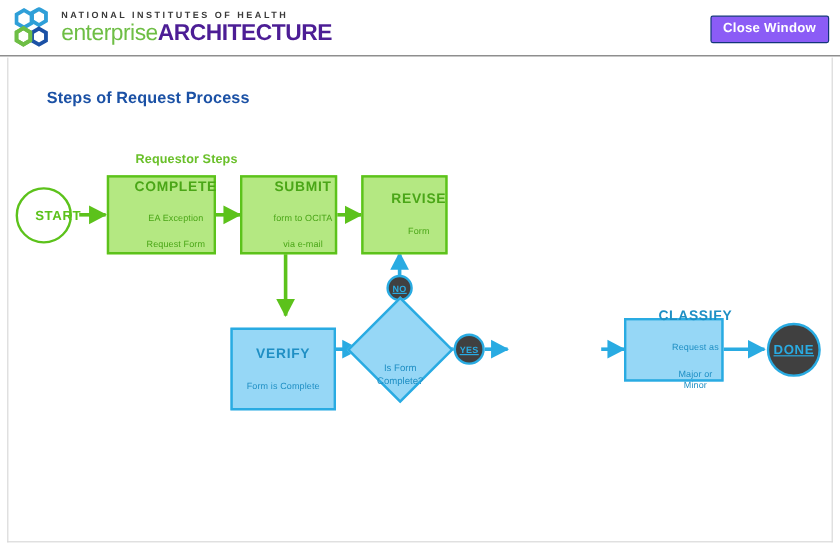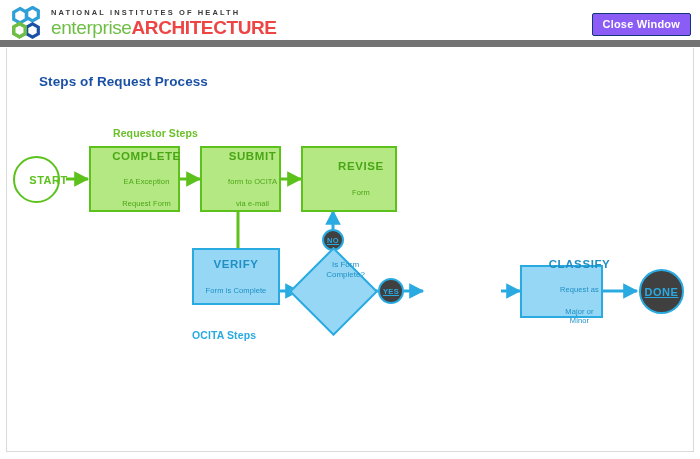--- a/index.html
+++ b/index.html
@@ -1,27 +1,27 @@
 <!DOCTYPE html>
 <html><head>
 <meta charset="utf-8">
 <style>
   html,body{margin:0;padding:0;background:#ffffff;}
   body{width:700px;height:459px;font-family:"Liberation Sans",sans-serif;-webkit-font-smoothing:antialiased;}
   #page{position:relative;width:700px;height:459px;overflow:hidden;background:#fff;box-sizing:border-box;}
 
   
-  #header{position:absolute;left:0;top:0;width:700px;height:47px;background:#ffffff;border-bottom:7px solid #737373;box-sizing:border-box;}
+  #header{position:absolute;left:0;top:0;width:700px;height:47px;background:#ffffff;border-bottom:1px solid #737373;box-sizing:border-box;}
   #logo-wrap{position:absolute;left:12px;top:6px;display:flex;align-items:center;}
   #logo-mark{width:34px;height:34px;position:relative;flex:0 0 auto;margin-right:5px;}
   #logo-text{display:flex;flex-direction:column;justify-content:center;line-height:1;}
   .nih-line{font-size:7.5px;letter-spacing:2.1px;color:#3a3a3a;font-weight:bold;margin-bottom:2px;}
   .ea-line{font-size:19px;letter-spacing:-0.4px;font-weight:bold;line-height:1;}
   .ea-ent{color:#6ebe45;font-weight:normal;}
-  .ea-arch{color:#ef4444;font-weight:bold;}
+  .ea-arch{color:#4c1d95;font-weight:bold;}
 
   #close-window{position:absolute;right:9px;top:13px;background:#8b5cf6;color:#ffffff;font-size:11px;font-weight:bold;
     padding:4px 10px 5px 10px;border:1px solid #12367a;border-radius:2px;cursor:pointer;letter-spacing:0.2px;}
 
   
   #panel{position:absolute;left:6px;top:48px;width:688px;height:404px;border:1px solid #d9d9d9;border-top:none;box-sizing:border-box;background:#fff;}
   #page-title{position:absolute;left:39px;top:74px;font-size:13.5px;font-weight:bold;color:#1b51a5;letter-spacing:0.1px;}
 
   
   #diagram{position:absolute;left:0;top:0;width:700px;height:459px;}
@@ -36,21 +36,21 @@
 
   .circle{border-radius:50%;border-width:2px;border-style:solid;background:#fff;}
   .circle.green{border-color:#5cc21b;color:#5cc21b;background:#fff;}
   .circle.blue{border-color:#29abe2;color:#29abe2;background:#404040;text-decoration:underline;}
   .circle .ttl{font-size:11px;font-weight:bold;letter-spacing:0.5px;}
   .circle.small .ttl{font-size:7.5px;letter-spacing:0.3px;}
 
   .diamond{position:absolute;}
   .diamond .shape{position:absolute;left:0;top:0;width:100%;height:100%;background:#96d7f6;border:2px solid #29abe2;
     transform:rotate(45deg);box-sizing:border-box;}
-  .diamond .lbl{position:absolute;left:12px;top:0;width:100%;height:100%;display:flex;align-items:flex-start;justify-content:center;
+  .diamond .lbl{position:absolute;left:0;top:0;width:100%;height:100%;display:flex;align-items:flex-end;justify-content:center;
     font-size:8px;color:#1f8fc4;line-height:1.3;text-align:center;}
 
   .grouplabel{position:absolute;font-size:10.5px;font-weight:bold;letter-spacing:0.1px;}
   .grouplabel.green{color:#6ac02a;background:none;border:none;}
   .grouplabel.blue{color:#29abe2;background:none;border:none;}
 </style>
 </head>
 <body>
 
 <div id="page">
@@ -130,30 +130,30 @@
       <span class="sub">EA Exception</span>
       <span class="sub" style="margin-top:0;">Request Form</span>
     </div>
 
     <div class="node box green" style="left:200px;top:146px;width:81px;height:66px;">
       <span class="ttl">SUBMIT</span>
       <span class="sub">form to OCITA</span>
       <span class="sub" style="margin-top:0;">via e-mail</span>
     </div>
 
-    <div class="node box green" style="left:301px;top:146px;width:96px;height:66px;">
+    <div class="node box green" style="left:301px;top:146px;width:72px;height:66px;">
       <span class="ttl">REVISE</span>
       <span class="sub">Form</span>
     </div>
 
     <div class="node circle blue small" style="left:322px;top:229px;width:22px;height:22px;">
       <span class="ttl">NO</span>
     </div>
 
-    <div class="node box blue" style="left:192px;top:248px;width:88px;height:57px;">
+    <div class="node box blue" style="left:192px;top:273px;width:88px;height:69px;">
       <span class="ttl">VERIFY</span>
       <span class="sub">Form is Complete</span>
     </div>
 
     <div class="diamond" style="left:302px;top:260px;width:63px;height:63px;">
       <div class="shape"></div>
       <div class="lbl">
         <div>
           <div>Is Form</div>
           <div>Complete?</div>

